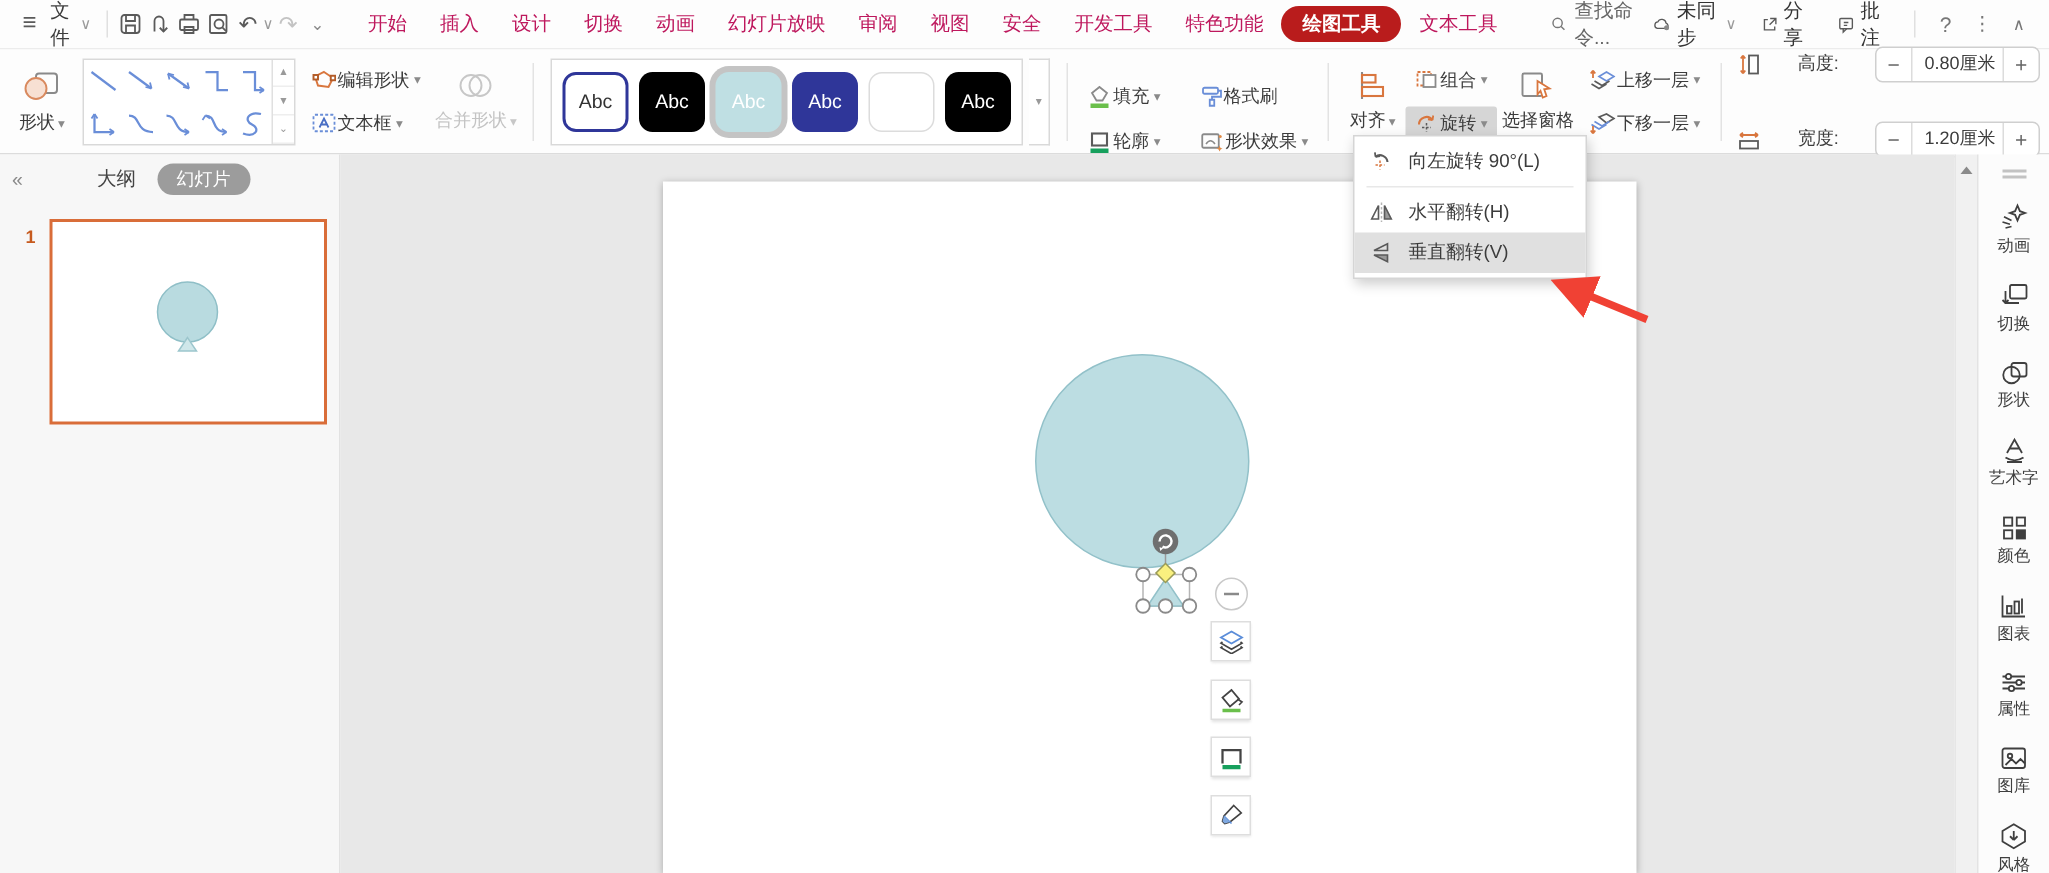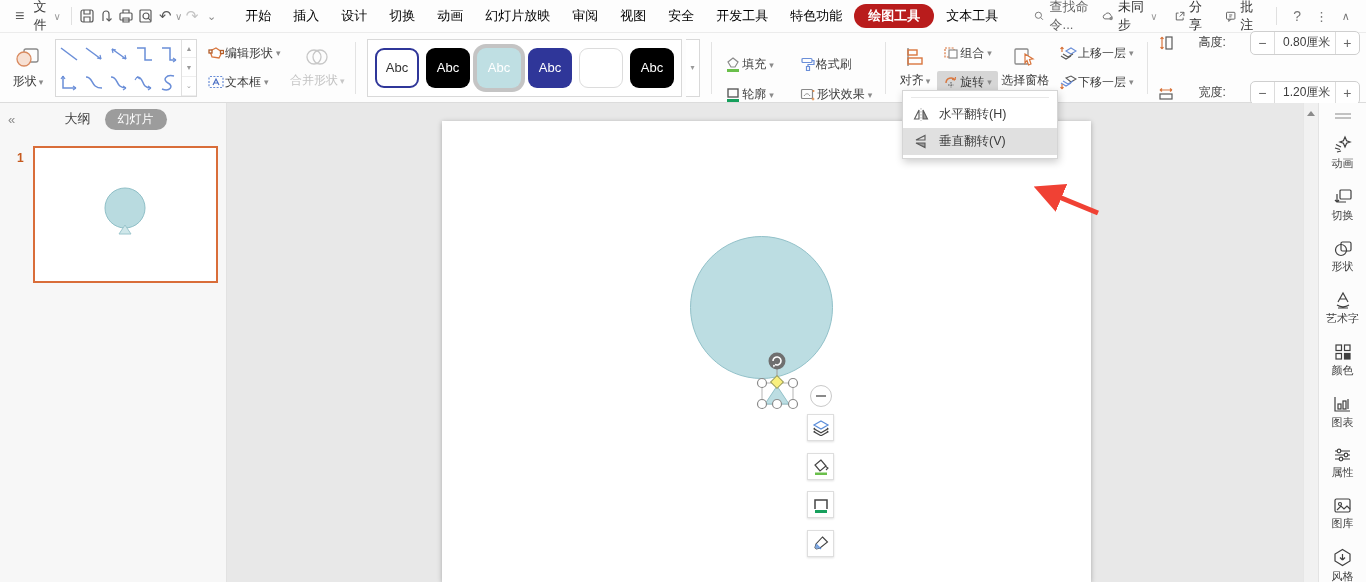--- a/index.html
+++ b/index.html
@@ -10,21 +10,21 @@
   .titlebar { height:33px; background:#fdfdfd; border-bottom:1px solid #ececec;
     display:flex; align-items:center; padding:0 10px; font-size:13px; }
   .tb-ic { width:26px; height:22px; display:flex; align-items:center; justify-content:center;
     color:#5a5a5a; cursor:pointer; }
   .tb-ic svg { display:block; }
   .file-btn { display:flex; align-items:center; gap:3px; padding:0 4px; cursor:pointer; }
   .chev { font-size:10px; color:#9a9a9a; }
   .vdiv { width:1px; height:18px; background:#e0e0e0; margin:0 6px; }
   .disabled { color:#c3c3c3 !important; }
   .tabs { display:flex; align-items:center; margin-left:14px; gap:2px; }
-  .tab { padding:4px 10px; cursor:pointer; white-space:nowrap; color:#000000; }
+  .tab { padding:4px 10px; cursor:pointer; white-space:nowrap; color:#be185d; }
   .tab.active { background:#b91c1c; color:#fff; border-radius:12px; font-weight:bold; padding:3px 14px; }
   .search { display:flex; align-items:center; gap:5px; color:#666; margin-left:26px; cursor:text; }
   .tb-right { margin-left:auto; display:flex; align-items:center; gap:4px; }
   .tb-right .item { display:flex; align-items:center; gap:4px; padding:0 6px; cursor:pointer; color:#333; }
 
   
   .ribbon { height:70px; background:#fdfdfd; border-bottom:1px solid #dcdcdc;
     display:flex; align-items:center; padding:0 6px; font-size:12px; }
   .rdiv { width:1px; height:52px; background:#e3e3e3; margin:0 7px; }
   .bigbtn { display:flex; flex-direction:column; align-items:center; justify-content:center;
@@ -600,20 +600,28 @@
       <svg width="19" height="19" viewBox="0 0 19 19" fill="none" stroke="#3f3f3f" stroke-width="1.2">
           <path d="M9.5 1.5 17 6v7l-7.5 4.5L2 13V6z"></path>
           <path d="M9.5 6v6M9.5 12l-2.5-2.5M9.5 12 12 9.5"></path>
         </svg>
       <span class="rlbl">风格</span>
     </div>
   </div>
 </div>
 
 <div class="menu">
+  <div class="mi">
+    <svg width="16" height="15" viewBox="0 0 16 15" fill="none">
+        <path d="M12 8A5 5 0 0 0 4 4.5" stroke="#5a5a5a" stroke-width="1.4"></path>
+        <path d="M4 4.5 3.6 1.6M4 4.5l3-.4" stroke="#5a5a5a" stroke-width="1.2"></path>
+        <path d="M7 7v6M4 10h6" stroke="#d9763e" stroke-width="1" stroke-dasharray="1.6 1.2"></path>
+      </svg>
+    <span>向左旋转 90°(L)</span>
+  </div>
   <div class="msep"></div>
   <div class="mi">
     <svg width="16" height="15" viewBox="0 0 16 15" fill="none">
         <path d="M6 12V3L1.5 12z" stroke="#5a5a5a" stroke-width="1.1"></path>
         <path d="M10 12V3l4.5 9z" fill="#9a9a9a" stroke="#5a5a5a" stroke-width="1.1"></path>
         <path d="M8 1v13" stroke="#b5b5b5" stroke-width="1" stroke-dasharray="1.6 1.4"></path>
       </svg>
     <span>水平翻转(H)</span>
   </div>
   <div class="mi hl">

